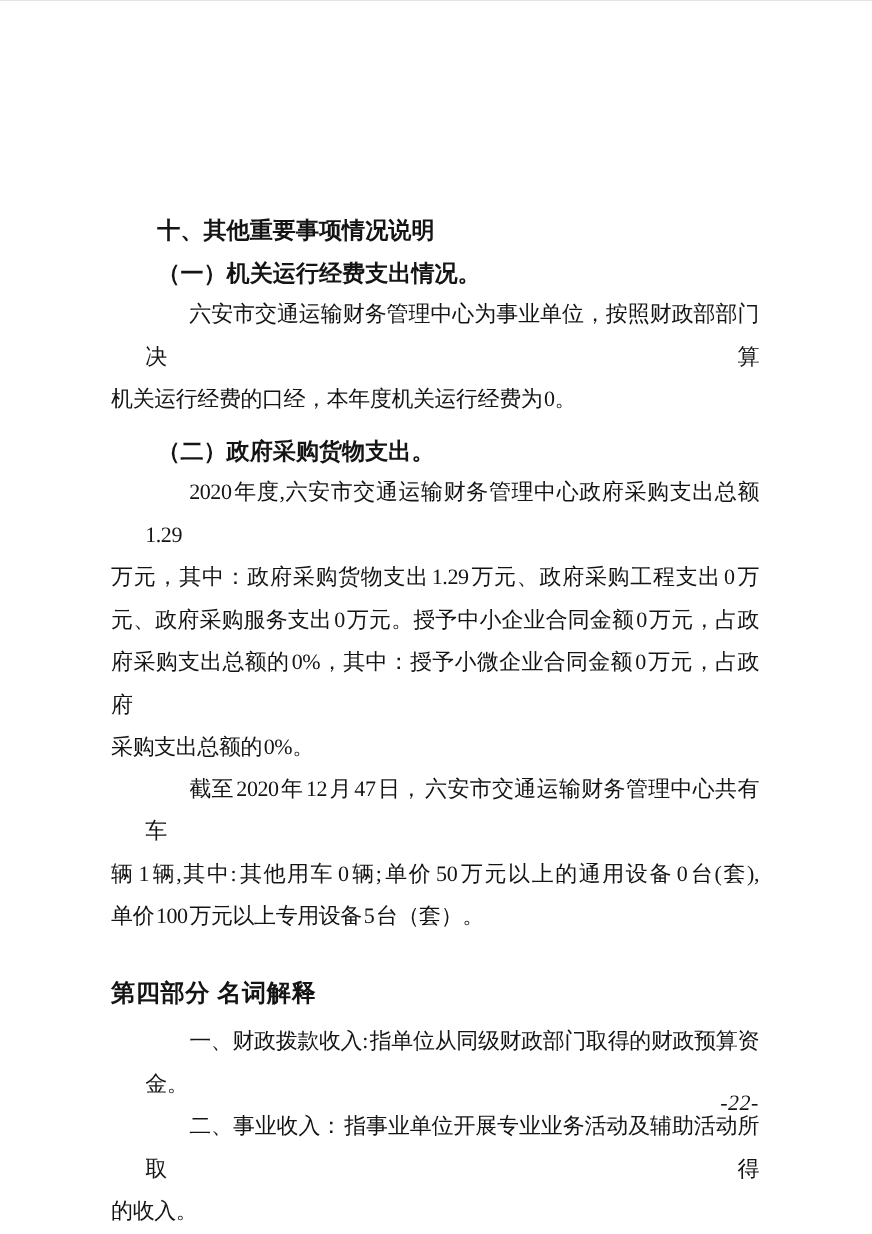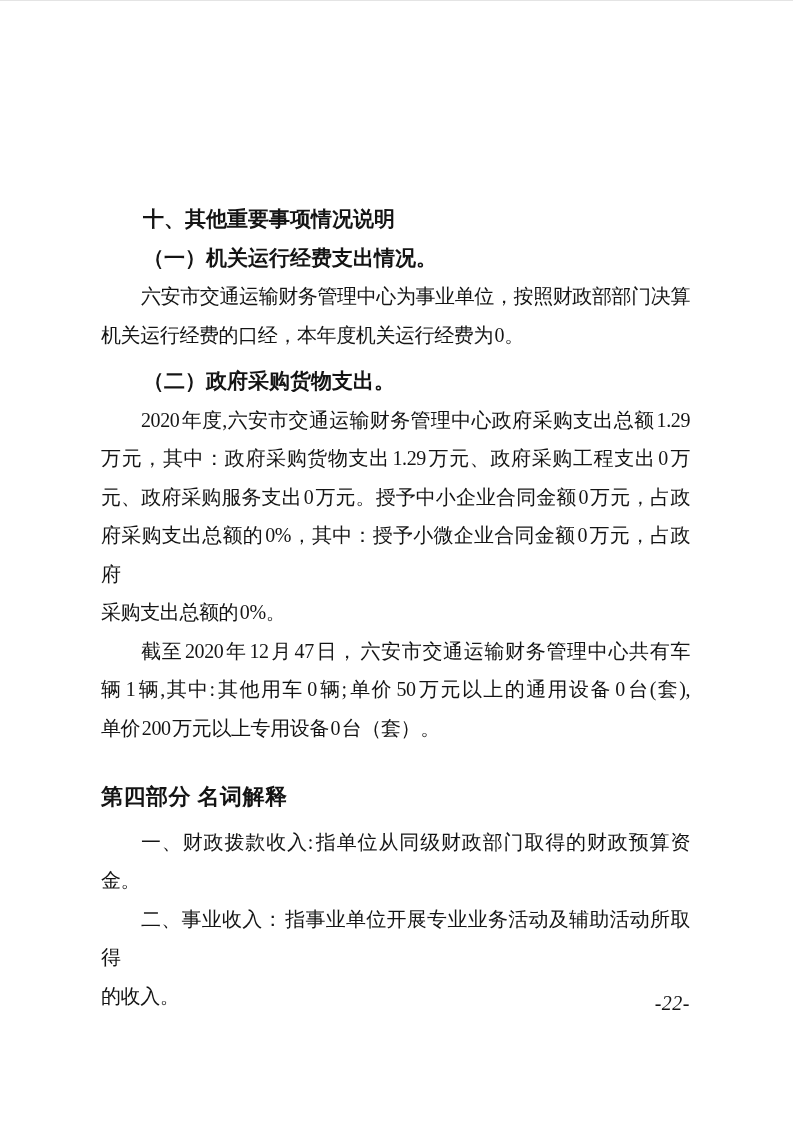--- a/index.html
+++ b/index.html
@@ -18,35 +18,35 @@
   }
   .top-edge {
     position: absolute;
     top: 0; left: 0; right: 0;
     height: 1px;
     background: #e4e4e4;
   }
   .content {
     position: absolute;
     left: 101px;
-    top: 200px;
+    top: 190px;
     width: 589px;
     font-size: 20px;
     line-height: 38.5px;
     letter-spacing: -0.4px;
     word-spacing: -3px;
   }
   
   .para { margin: 0; }
   .para .line {
     text-align: justify;
     text-align-last: justify;
     min-height: 38.5px;
   }
-  .para .line:first-child { text-indent: 2em; }
+  .para .line:first-child { text-indent: 2em; margin-left: 31px; }
   .para .line:last-child  { text-align-last: left; }
 
   .h-main, .h-sub {
     font-weight: 700;
     font-size: 21px;
     text-indent: 2em;
     letter-spacing: 0;
     word-spacing: -2px;
   }
   .sp8 { margin-top: 8px; }
@@ -96,21 +96,21 @@
         <div class="line">2020 年度,六安市交通运输财务管理中心政府采购支出总额 1.29</div>
         <div class="line">万元，其中：政府采购货物支出 1.29 万元、政府采购工程支出 0 万</div>
         <div class="line">元、政府采购服务支出 0 万元。授予中小企业合同金额 0 万元，占政</div>
         <div class="line">府采购支出总额的 0%，其中：授予小微企业合同金额 0 万元，占政府</div>
         <div class="line">采购支出总额的 0%。</div>
       </div>
 
     <div class="para">
         <div class="line">截至 2020 年 12 月 47 日， 六安市交通运输财务管理中心共有车</div>
         <div class="line">辆 1 辆,其中: 其他用车 0 辆; 单价 50 万元以上的通用设备 0 台(套),</div>
-        <div class="line">单价 200 万元以上专用设备 0 台（套）。</div>
+        <div class="line">单价 100 万元以上专用设备 5 台（套）。</div>
       </div>
 
     <div class="h-part">第四部分 名词解释</div>
 
     <div class="para">
       <div class="line"><span class="term-label">一、财政拨款收入:</span><span> 指单位从同级财政部门取得的财政预算资金。</span></div>
     </div>
 
     <div class="para">
       <div class="line"><span class="term-label">二、事业收入：</span><span> 指事业单位开展专业业务活动及辅助活动所取得</span></div>

